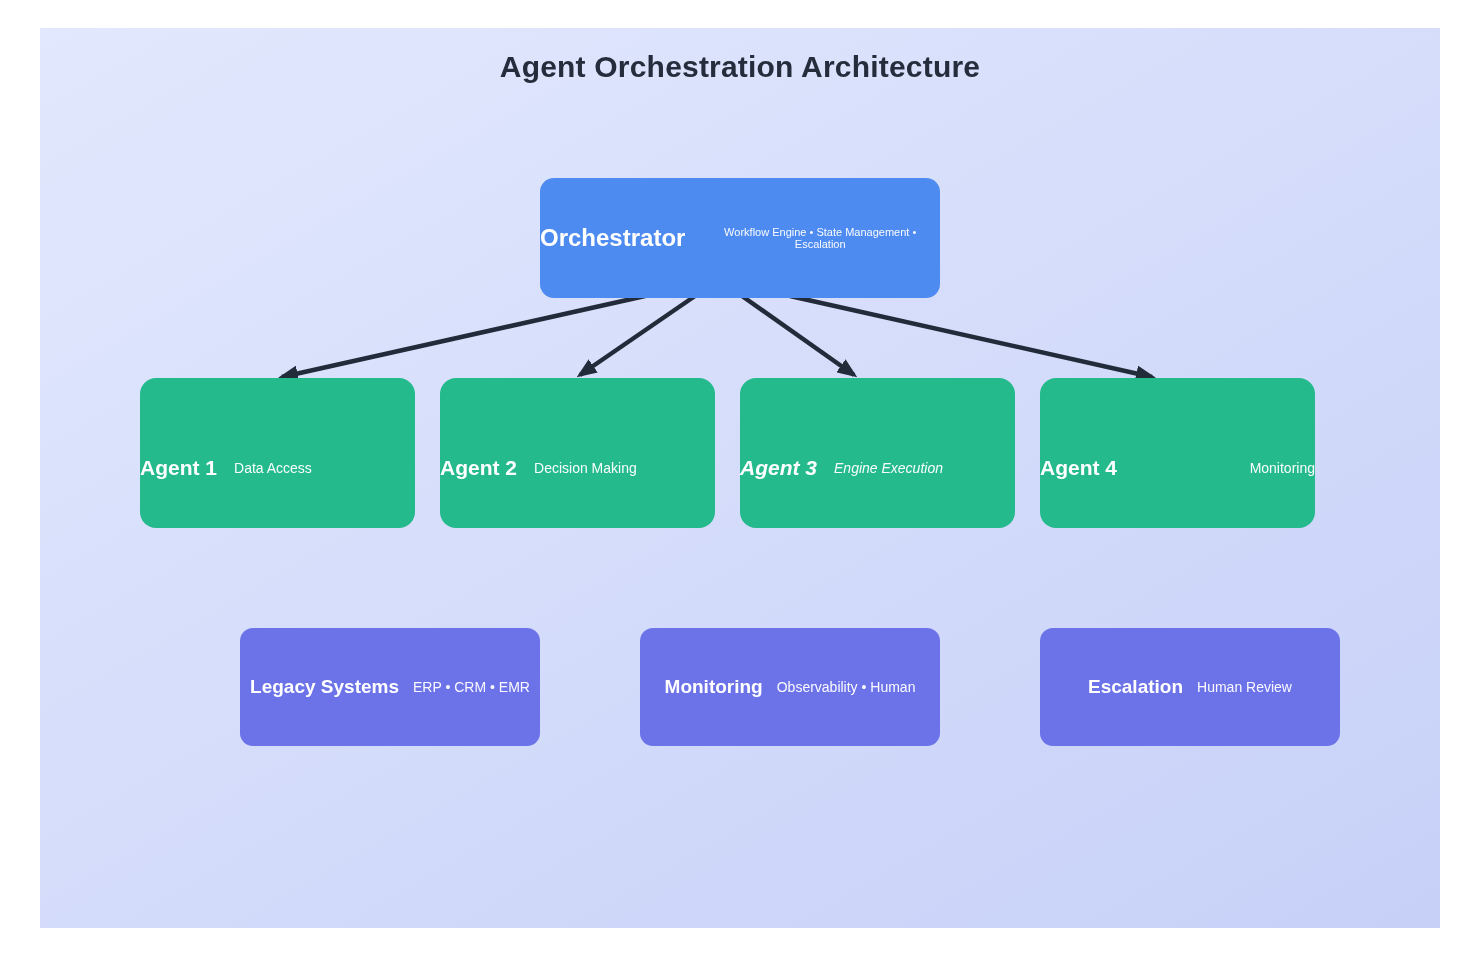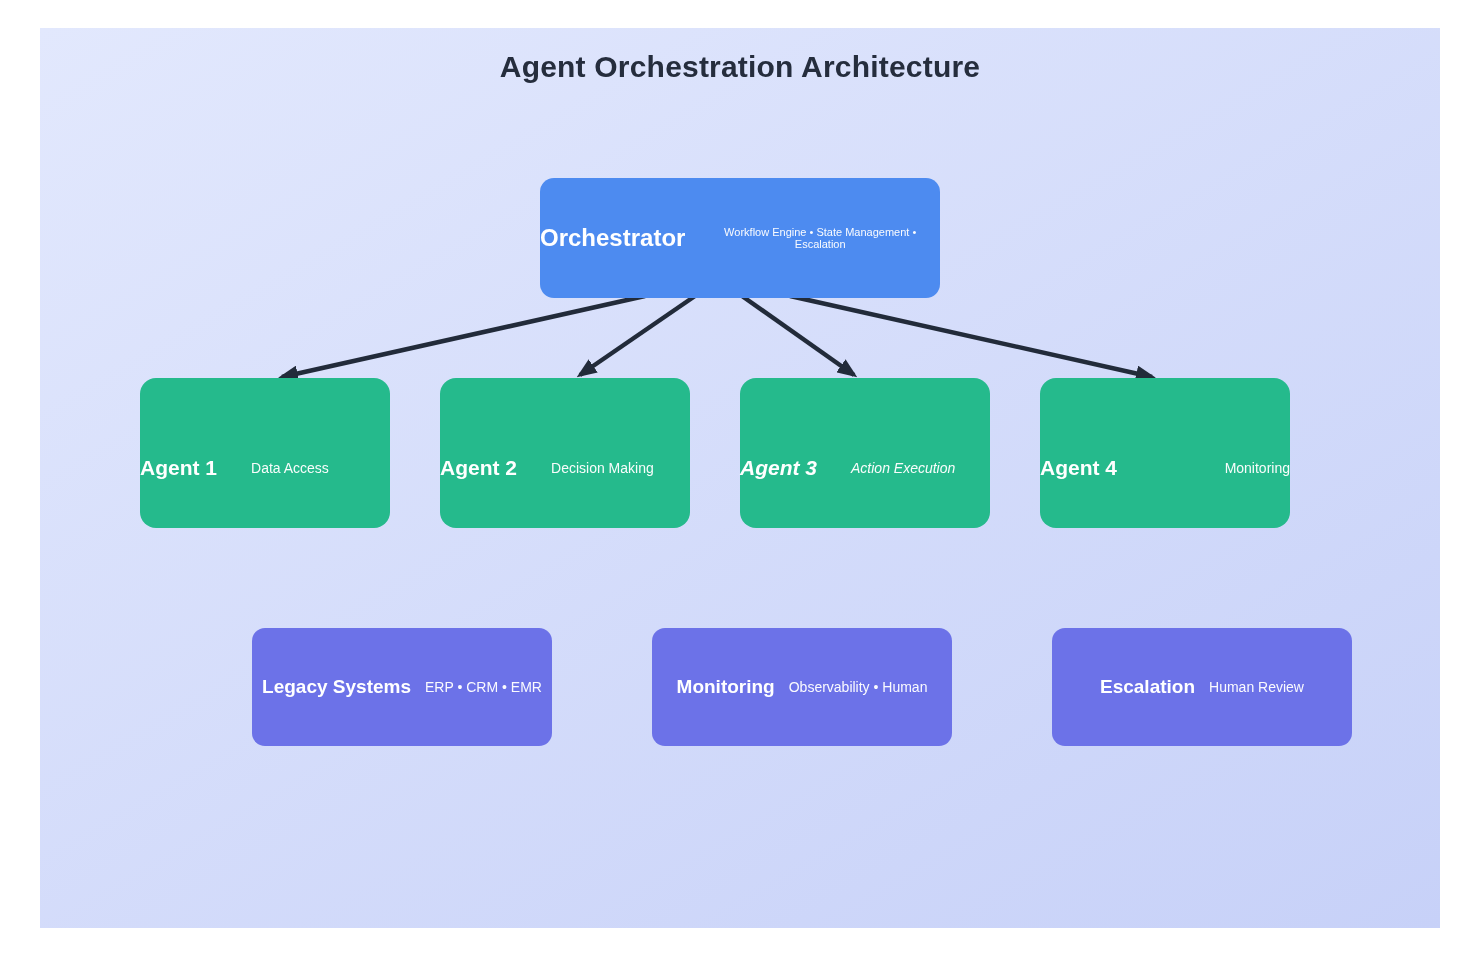--- a/index.html
+++ b/index.html
@@ -30,30 +30,30 @@
   }
   .node .node-title{font-weight:bold;}
   .node .node-subtitle{opacity:0.97;}
   .orchestrator{
     left:500px;top:150px;width:400px;height:120px;
     background:var(--c-blue);border-radius:14px;gap:15px;
   }
   .orchestrator .node-title{font-size:24px;}
   .orchestrator .node-subtitle{font-size:11px;}
   .agent{
-    top:350px;width:250px;height:150px;
+    top:350px;width:275px;height:150px;
     background:var(--c-green);border-radius:16px;
-    justify-content:flex-start;padding-top:30px;gap:34px;
+    justify-content:flex-start;padding-top:30px;gap:17px;
   }
   .agent .node-title{font-size:21px;}
   .agent .node-subtitle{font-size:14px;}
   .agent-0{left:100px;} .agent-1{left:400px;} .agent-2{left:700px;font-style:italic;} .agent-3{left:1000px;justify-content:space-between;}
   .system{
     top:600px;width:300px;height:118px;
-    background:var(--c-purple);border-radius:13px;gap:14px;margin-left:12px;
+    background:var(--c-purple);border-radius:13px;gap:14px;
   }
   .system .node-title{font-size:19px;}
   .system .node-subtitle{font-size:14px;}
   .system-0{left:200px;} .system-1{left:600px;} .system-2{left:1000px;}
   .arrows{position:absolute;left:0;top:0;width:1400px;height:900px;pointer-events:none;}
   .arrows line{stroke:var(--c-arrow);stroke-width:4.5;}
 </style>
 </head>
 <body>
 
@@ -81,21 +81,21 @@
   <div class="node agent agent-0">
     <div class="node-title">Agent 1</div>
     <div class="node-subtitle">Data Access</div>
   </div>
   <div class="node agent agent-1">
     <div class="node-title">Agent 2</div>
     <div class="node-subtitle">Decision Making</div>
   </div>
   <div class="node agent agent-2">
     <div class="node-title">Agent 3</div>
-    <div class="node-subtitle">Action Execution</div>
+    <div class="node-subtitle">Engine Execution</div>
   </div>
   <div class="node agent agent-3">
     <div class="node-title">Agent 4</div>
     <div class="node-subtitle">Monitoring</div>
   </div>
 
   <div class="node system system-0">
     <div class="node-title">Legacy Systems</div>
     <div class="node-subtitle">ERP • CRM • EMR</div>
   </div>

